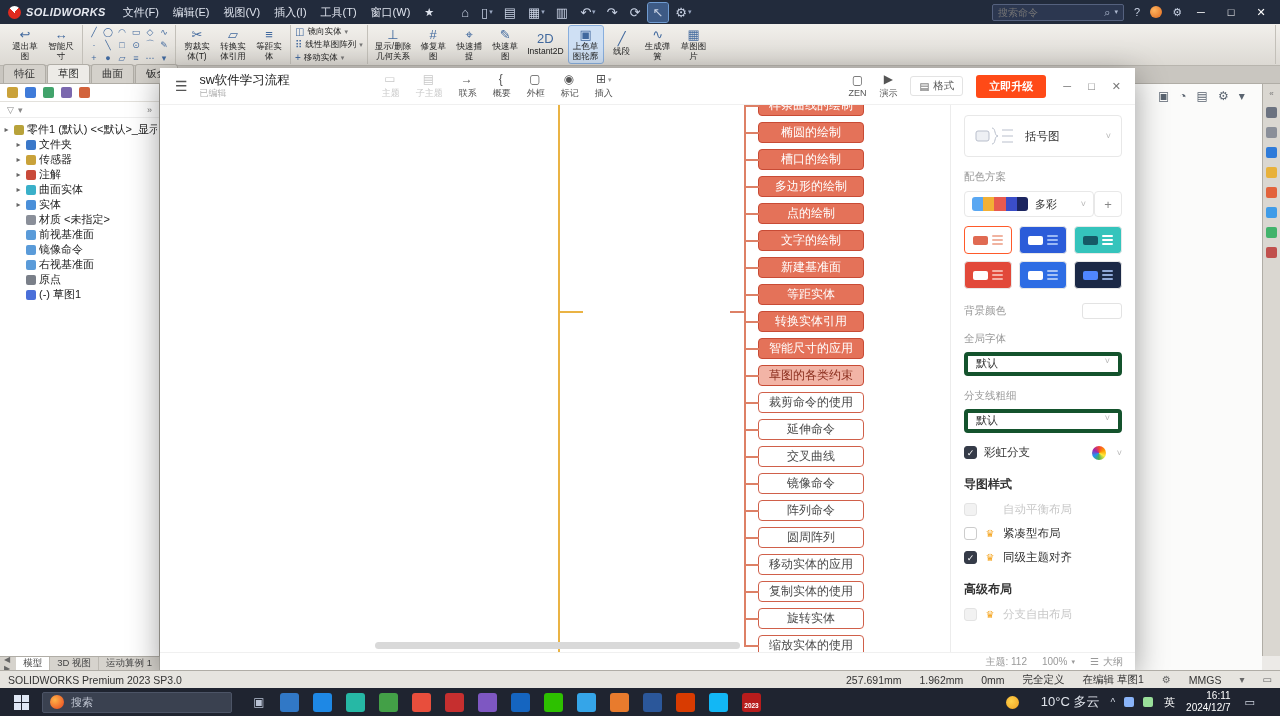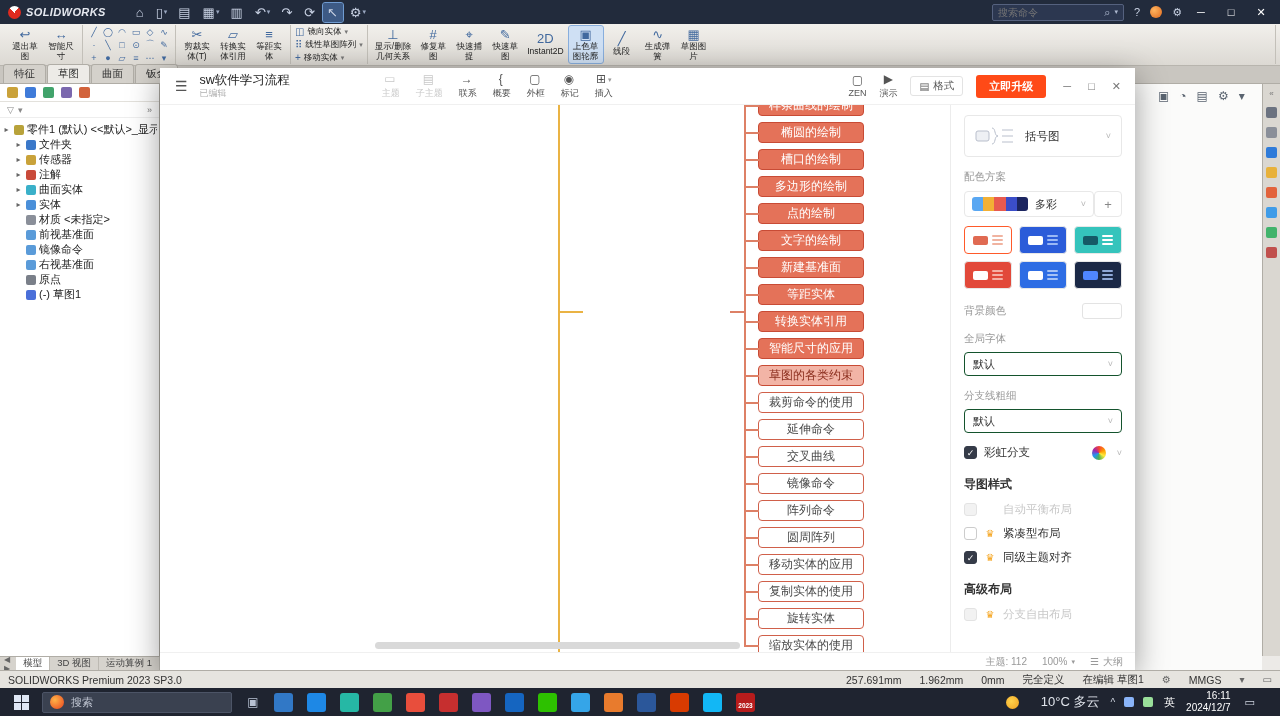--- a/index.html
+++ b/index.html
@@ -128,38 +128,38 @@
   .ps-label{font-size:11px;color:#333}
   .plus-btn{width:28px;height:26px;border:1px solid #e8e8e8;border-radius:4px;display:flex;align-items:center;justify-content:center;color:#888;font-size:13px}
   .theme-grid{margin-top:9px;display:grid;grid-template-columns:repeat(3,1fr);gap:7px}
   .theme-card{height:28px;border:1px solid #e8e8e8;border-radius:4px;display:flex;align-items:center;justify-content:center;gap:4px}
   .theme-card.selected{border:1.5px solid #ff5a2a}
   .tc-main{width:15px;height:9px;border-radius:2px}
   .tc-bars{display:flex;flex-direction:column;gap:2px}
   .tc-bars span{width:11px;height:2px;border-radius:1px;display:block}
   .bg-row{margin-top:14px;display:flex;align-items:center}
   .bg-swatch{margin-left:auto;width:40px;height:16px;border:1px solid #e3e3e3;border-radius:3px}
-  .select{margin-top:6px;height:24px;border:1px solid #14532d;border-radius:4px;display:flex;align-items:center;padding:0 8px;font-size:11px;color:#333}
+  .select{margin-top:6px;height:24px;border:4px solid #14532d;border-radius:4px;display:flex;align-items:flex-start;padding:0 8px;font-size:11px;color:#333}
   .rainbow-row{margin-top:12px;display:flex;align-items:center;gap:7px}
   .checkbox{width:13px;height:13px;border-radius:3px;flex:none;display:flex;align-items:center;justify-content:center;font-size:9px;color:transparent;background:#fff;border:1px solid #ccc}
   .checkbox.checked{background:#353b48;border-color:#353b48;color:#fff}
   .checkbox.disabled{background:#f2f2f2;border-color:#e3e3e3}
   .rainbow-circle{margin-left:auto;width:14px;height:14px;border-radius:50%;background:conic-gradient(#f44336,#ff9800,#ffeb3b,#4caf50,#2196f3,#9c27b0,#f44336)}
   .row-label{font-size:11.5px;color:#333}
   .heading{margin-top:16px;font-size:12px;color:#333;font-weight:600}
   .opt-row{margin-top:9px;display:flex;align-items:center;gap:7px}
   .opt-row.dim .row-label{color:#c8c8c8}
   .crown{color:#f5a623;font-size:10px;width:12px;text-align:center}
 
   
   .taskbar{position:absolute;left:0;top:688px;width:1280px;height:28px;background:#1f2430;display:flex;align-items:center;color:#e6e8ee;z-index:10}
   .tb-start{width:42px;height:100%;display:flex;align-items:center;justify-content:center}
   .win-logo{display:grid;grid-template-columns:7px 7px;grid-auto-rows:7px;gap:1px}
   .win-logo span{background:#dfe7f5}
-  .tb-search{width:190px;height:21px;background:#3a4150;border:1px solid #4c5466;border-radius:2px;display:flex;align-items:center;gap:7px;padding:0 7px;margin-right:8px}
+  .tb-search{width:190px;height:21px;background:#3a4150;border:1px solid #4c5466;border-radius:2px;display:flex;align-items:center;gap:7px;padding:0 7px;margin-right:14px}
   .tb-search-icon{width:14px;height:14px;border-radius:50%;background:radial-gradient(circle at 35% 35%,#ffb347,#e8431f);flex:none}
   .tb-search-label{font-size:11px;color:#c2c8d4}
   .tb-taskview{width:26px;text-align:center;font-size:12px;color:#b9c2d4}
   .tb-apps{display:flex;align-items:center;gap:14px;margin-left:8px}
   .tb-app{width:19px;height:19px;border-radius:3px;display:flex;align-items:flex-end;justify-content:center}
   .tb-badge{font-size:6.5px;color:#fff;line-height:1;padding-bottom:2px;font-weight:bold}
   .tb-right{margin-left:auto;display:flex;align-items:center;gap:11px;padding-right:6px}
   .tb-weather{display:flex;align-items:center;gap:22px;font-size:13px;color:#dfe3ea}
   .weather-icon{width:13px;height:13px;border-radius:50%;background:radial-gradient(circle at 40% 40%,#ffd34d,#f0a020)}
   .tb-tray{display:flex;align-items:center;gap:9px;font-size:10px;color:#cdd3de}
@@ -172,20 +172,30 @@
 </head>
 <body>
 
 <div class="screen">
 
   <div class="menubar">
     <div class="logo">
       <span class="logo-mark"></span>
       <span class="logo-text">SOLIDWORKS</span>
     </div>
+    <div class="menus">
+
+    <span class="menu-item">文件(F)</span>
+        <span class="menu-item">编辑(E)</span>
+        <span class="menu-item">视图(V)</span>
+        <span class="menu-item">插入(I)</span>
+        <span class="menu-item">工具(T)</span>
+        <span class="menu-item">窗口(W)</span>
+        <span class="menu-item">★</span>
+      </div>
     <div class="mb-tools">
 
         <span class="mb-tool">
           <span>⌂</span>
           <span class="caret"></span>
         </span>
 
         <span class="mb-tool">
           <span>▯</span>
           <span class="caret">▾</span>

